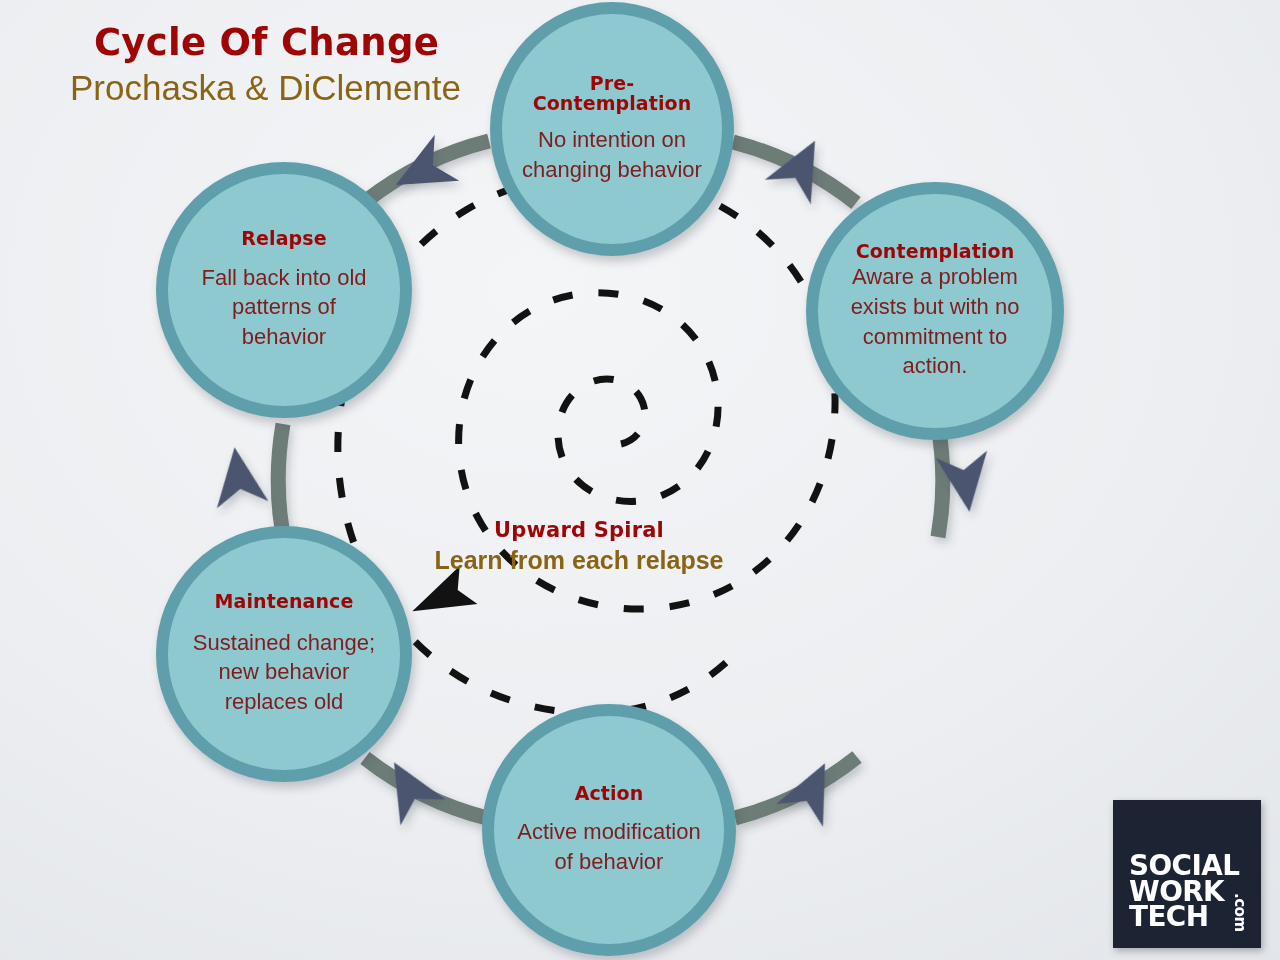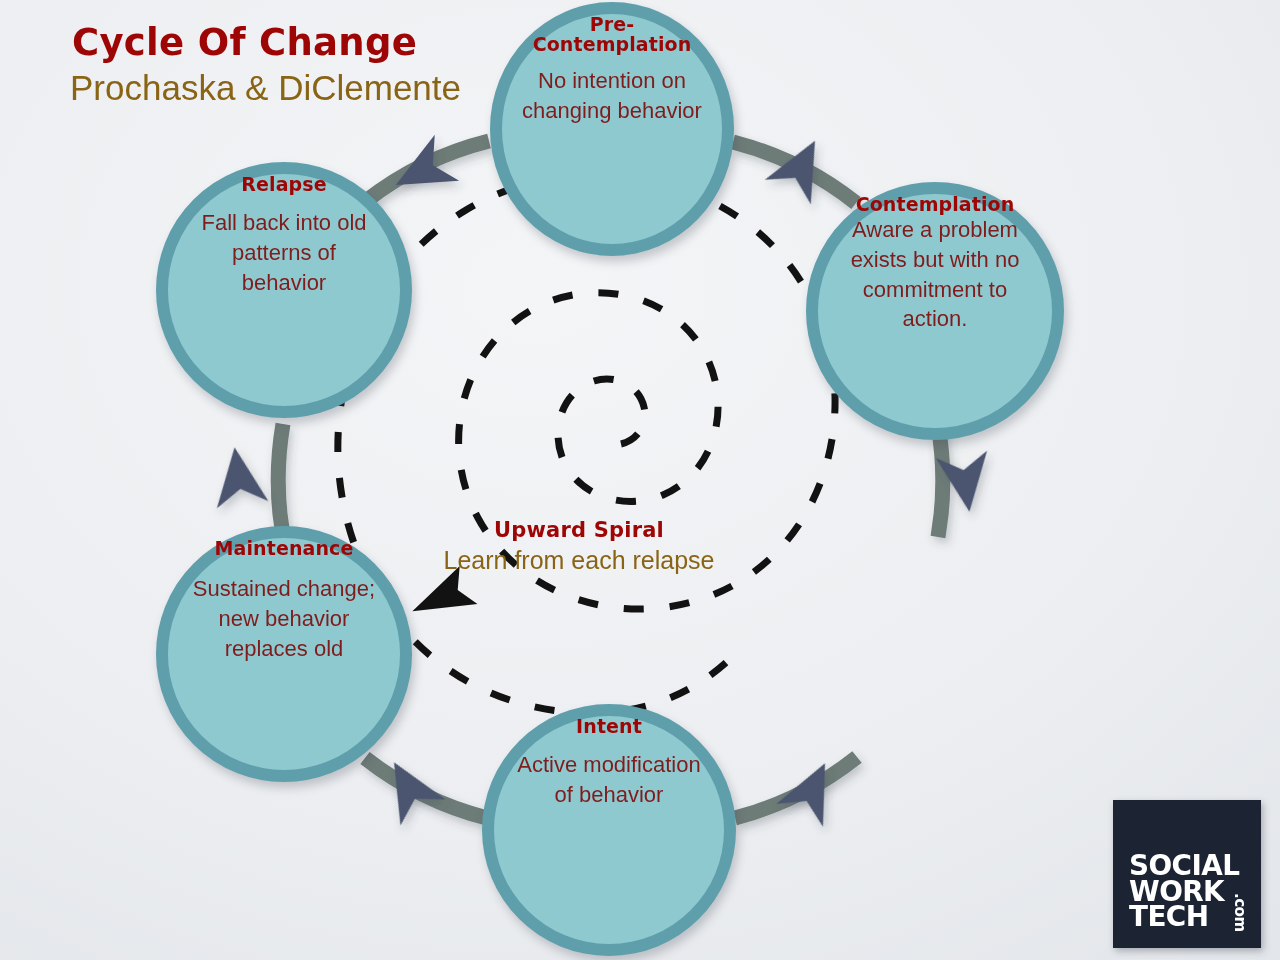--- a/index.html
+++ b/index.html
@@ -28,20 +28,21 @@
   }
   #heading .main-title {
     font-family: "DejaVu Sans", sans-serif;
     font-size: 37px;
     font-weight: bold;
     color: #9e0505;
     letter-spacing: 0.3px;
     line-height: 1.05;
     margin: 0;
     white-space: nowrap;
+    text-align: center;
   }
   #heading .sub-title {
     font-family: "Liberation Sans", sans-serif;
     font-size: 35px;
     font-weight: 300;
     color: #8a6415;
     line-height: 1.2;
     margin: 4px 0 0 -2px;
     white-space: nowrap;
   }
@@ -59,21 +60,21 @@
   .node {
     position: absolute;
     border-radius: 50%;
     background: #8fc9d0;
     border: 12px solid #5f9fac;
     box-sizing: border-box;
     box-shadow: 3px 6px 10px rgba(60,70,80,0.26);
     display: flex;
     flex-direction: column;
     align-items: center;
-    justify-content: flex-start;
+    justify-content: center;
     text-align: center;
     z-index: 20;
     padding: 0 20px;
   }
   .node .node-title {
     font-family: "DejaVu Sans", sans-serif;
     font-weight: bold;
     font-size: 19px;
     color: #9e0505;
     line-height: 1.06;
@@ -115,21 +116,21 @@
   #spiral-label .spiral-title {
     font-family: "DejaVu Sans", sans-serif;
     font-weight: bold;
     font-size: 21px;
     color: #9e0505;
     line-height: 1.15;
     letter-spacing: 0.2px;
   }
   #spiral-label .spiral-desc {
     font-family: "Liberation Sans", sans-serif;
-    font-weight: 400;
+    font-weight: 700;
     font-size: 25px;
     color: #8a6415;
     line-height: 1.3;
     margin-top: 2px;
   }
 
   
   #logo {
     position: absolute;
     left: 1113px;
@@ -246,21 +247,21 @@
     <div class="node-desc">No intention on changing behavior</div>
   </div>
 
   <div class="node" id="node-contemplation">
     <div class="node-title">Contemplation</div>
     <div class="node-desc">Aware a problem exists but with no commitment to action.</div>
   </div>
 
 
   <div class="node" id="node-action">
-    <div class="node-title">Intent</div>
+    <div class="node-title">Action</div>
     <div class="node-desc">Active modification of behavior</div>
   </div>
 
   <div class="node" id="node-relapse">
     <div class="node-title">Relapse</div>
     <div class="node-desc">Fall back into old patterns of behavior</div>
   </div>
 
   <div class="node" id="node-maintenance">
     <div class="node-title">Maintenance</div>

